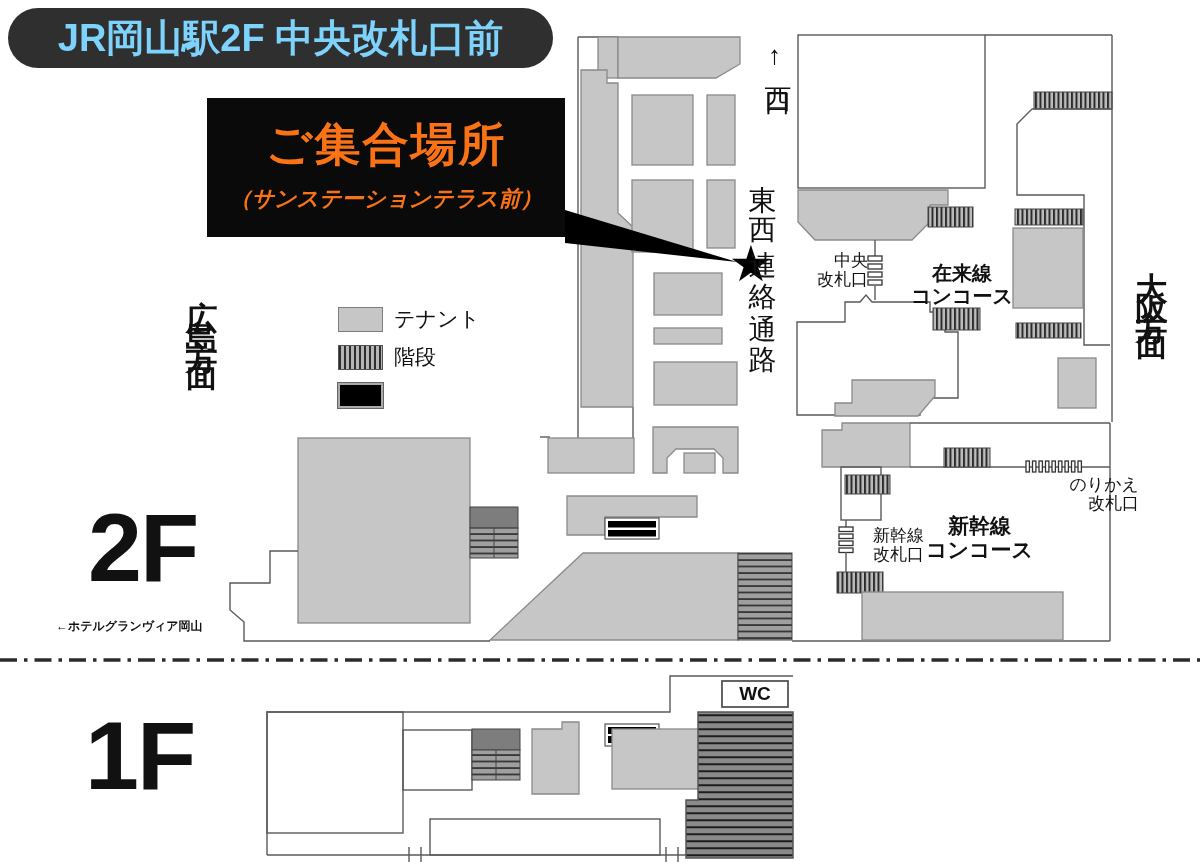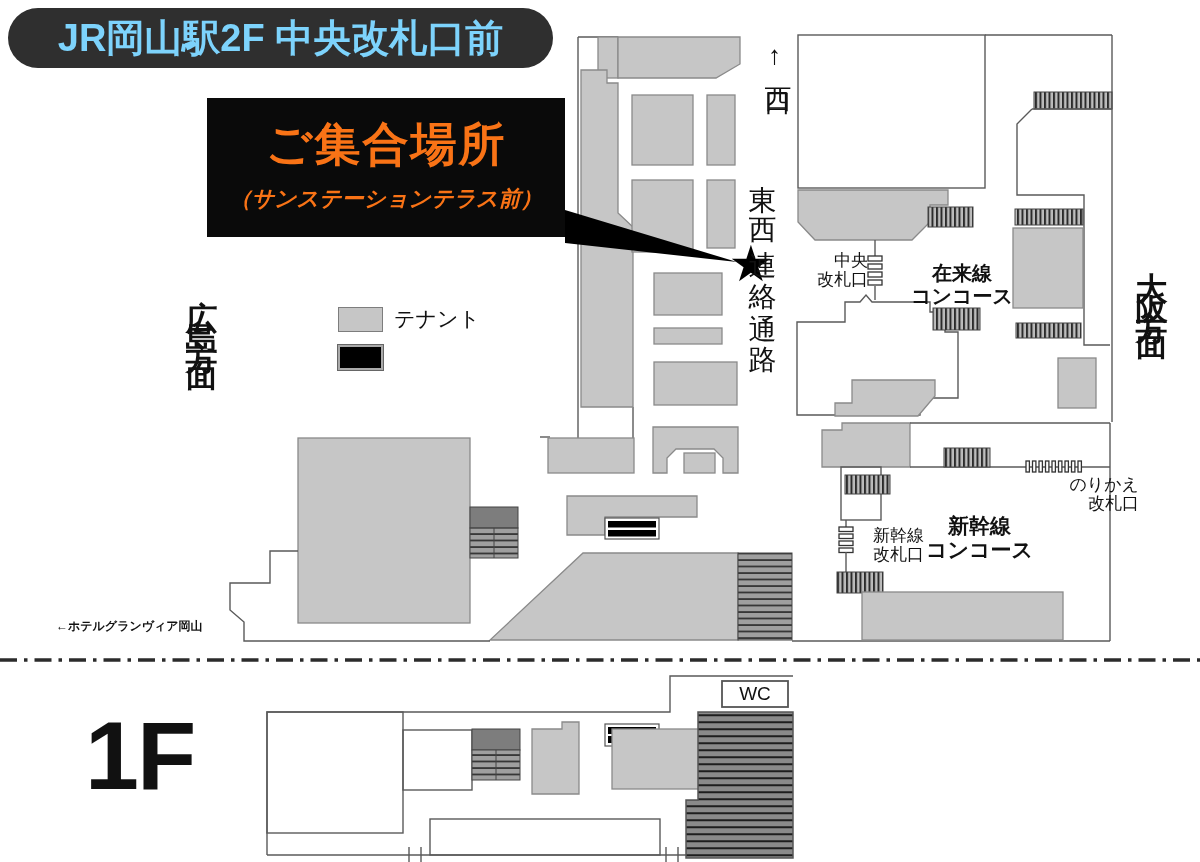--- a/index.html
+++ b/index.html
@@ -33,21 +33,21 @@
   .legend .sw{width:45px;height:25px;margin-right:11px;box-sizing:border-box;}
   .sw-tenant{background:#c6c6c6;border:1px solid #7d7d7d;}
   .sw-stairs{background:repeating-linear-gradient(90deg,#2e2e2e 0 2px,#b5b5b5 2px 5px);border:1px solid #555;}
   .sw-esc{background:#000;border:2px solid #aaa;outline:1px solid #666;}
   .legend .lb{font-size:21px;}
   .small-label{position:absolute;text-align:right;line-height:19px;font-size:17px;}
   .med-label{position:absolute;text-align:center;font-weight:bold;}
   .floor{position:absolute;font-size:97px;font-weight:bold;letter-spacing:-2px;}
   .wc-label{
     position:absolute;left:722px;top:681px;width:66px;height:26px;
-    text-align:center;line-height:26px;font-size:19px;font-weight:normal;
+    text-align:center;line-height:26px;font-size:19px;font-weight:bold;
   }
 </style>
 </head>
 <body>
 
 <div id="stage">
 
   <svg id="map-svg" viewBox="0 0 1200 862" xmlns="http://www.w3.org/2000/svg">
     <defs>
       <pattern id="pv" width="4.5" height="30" patternUnits="userSpaceOnUse">
@@ -228,37 +228,42 @@
 
   <div class="vtext" style="left:1136px;top:247px;font-size:32px;font-weight:bold;letter-spacing:19px;">大阪方面</div>
   <div class="vtext" style="left:186px;top:275px;font-size:32px;font-weight:bold;letter-spacing:20px;">広島方面</div>
 
   <div class="legend">
     <div class="row">
       <div class="sw sw-tenant"></div>
       <div class="lb">テナント</div>
     </div>
     <div class="row">
+      <div class="sw sw-stairs"></div>
+      <div class="lb">階段</div>
+    </div>
+    <div class="row">
       <div class="sw sw-esc"></div>
     </div>
   </div>
 
   <div class="small-label" style="left:1027px;top:475px;width:112px;">
     <div>のりかえ</div>
     <div>改札口</div>
   </div>
 
   <div class="small-label" style="left:856px;top:526px;width:68px;">
     <div>新幹線</div>
     <div>改札口</div>
   </div>
 
   <div class="med-label" style="left:912px;top:514px;width:135px;font-size:21px;line-height:24px;">
     <div>新幹線</div>
     <div>コンコース</div>
   </div>
 
+  <div class="floor" style="left:88px;top:492px;">2F</div>
   <div class="abs" style="left:56px;top:618px;font-size:12px;font-weight:bold;">←ホテルグランヴィア岡山</div>
   <div class="floor" style="left:85px;top:700px;">1F</div>
 
   <div class="wc-label">WC</div>
 
 </div>
 
 </body></html>

